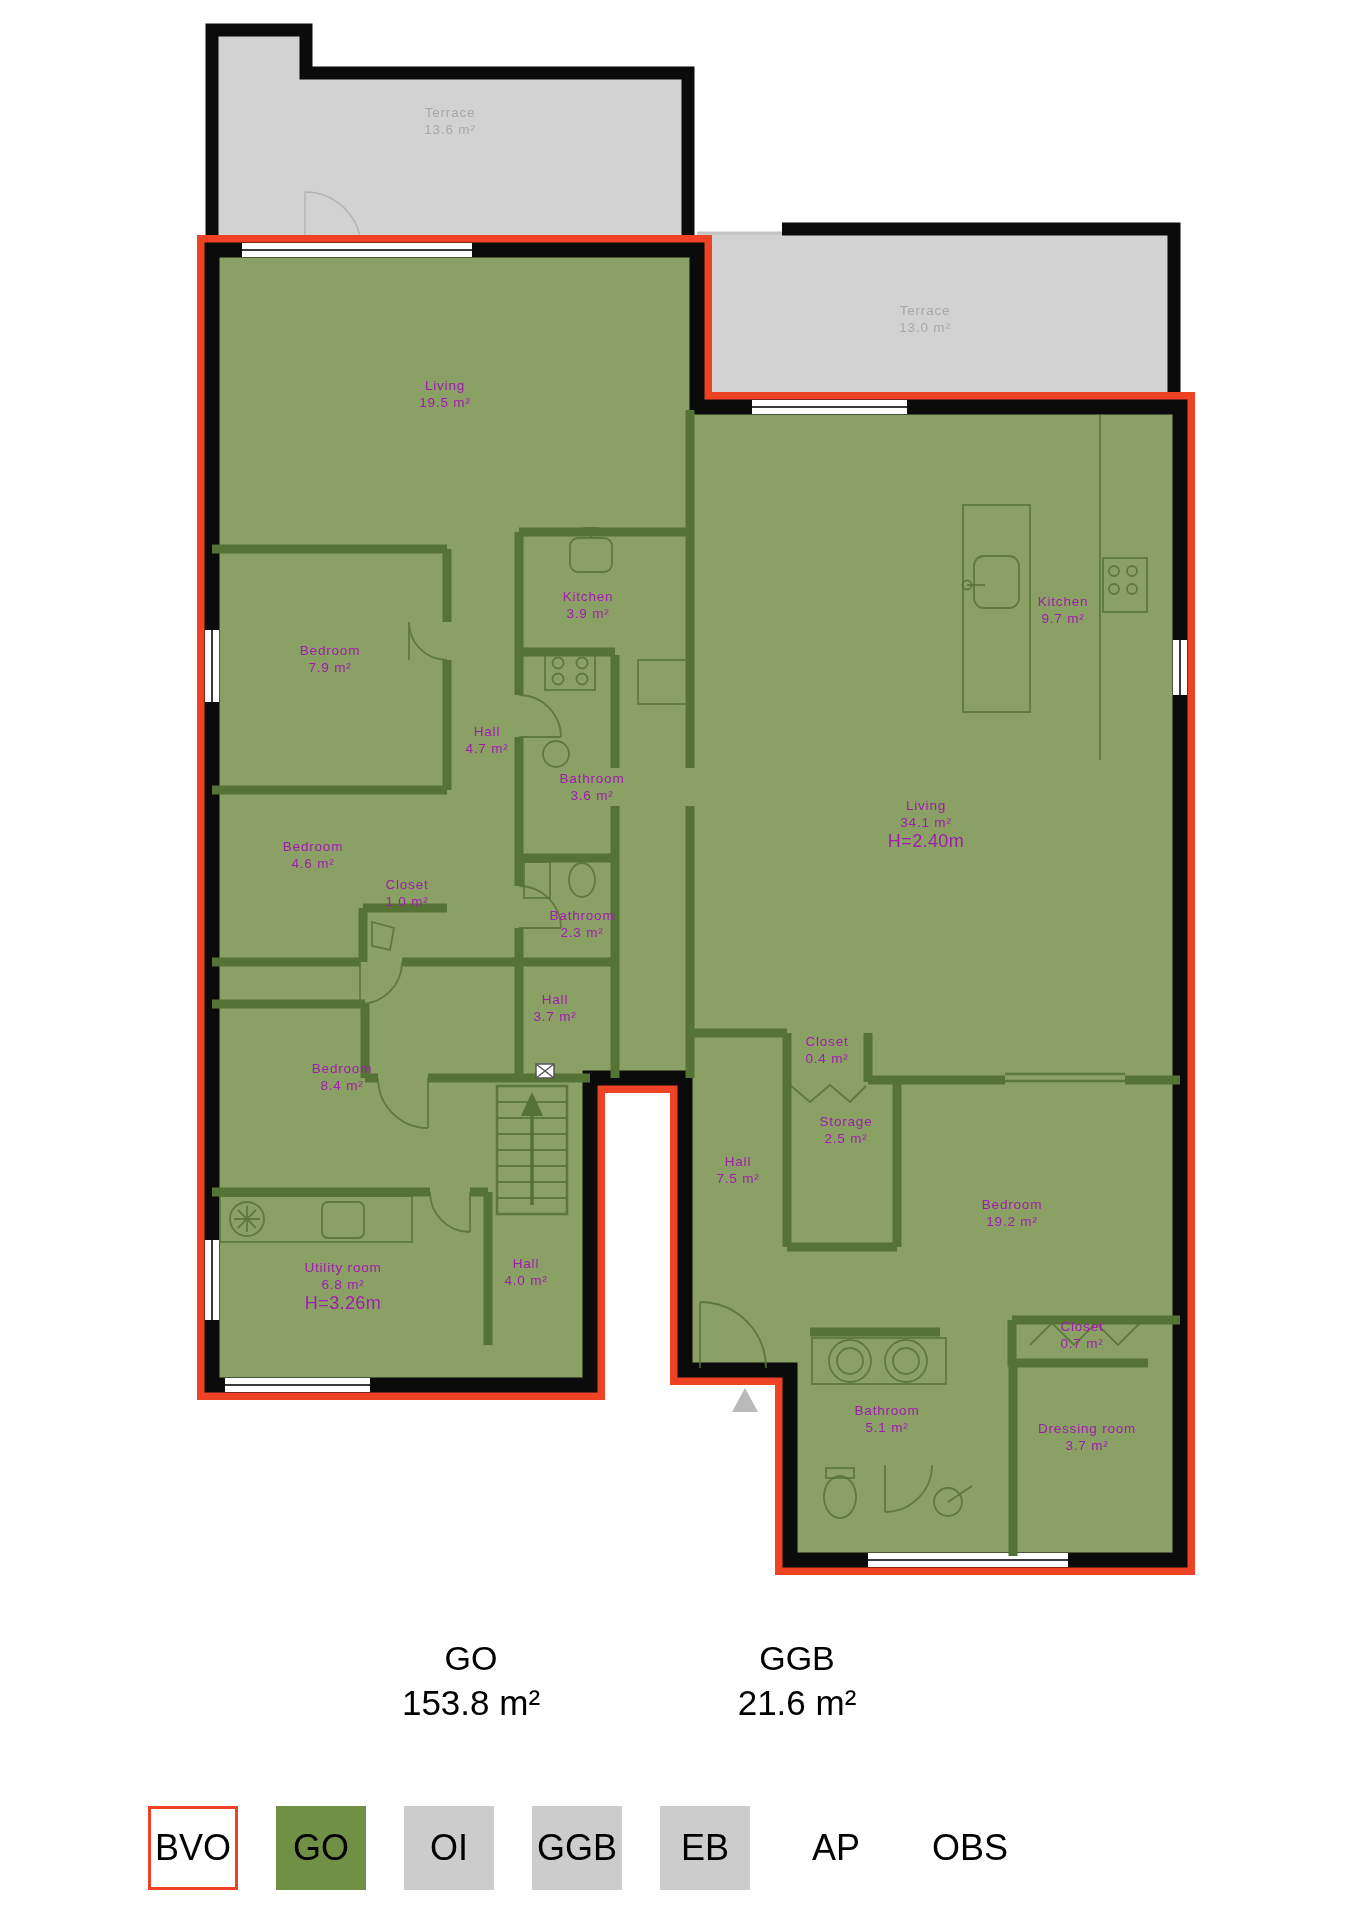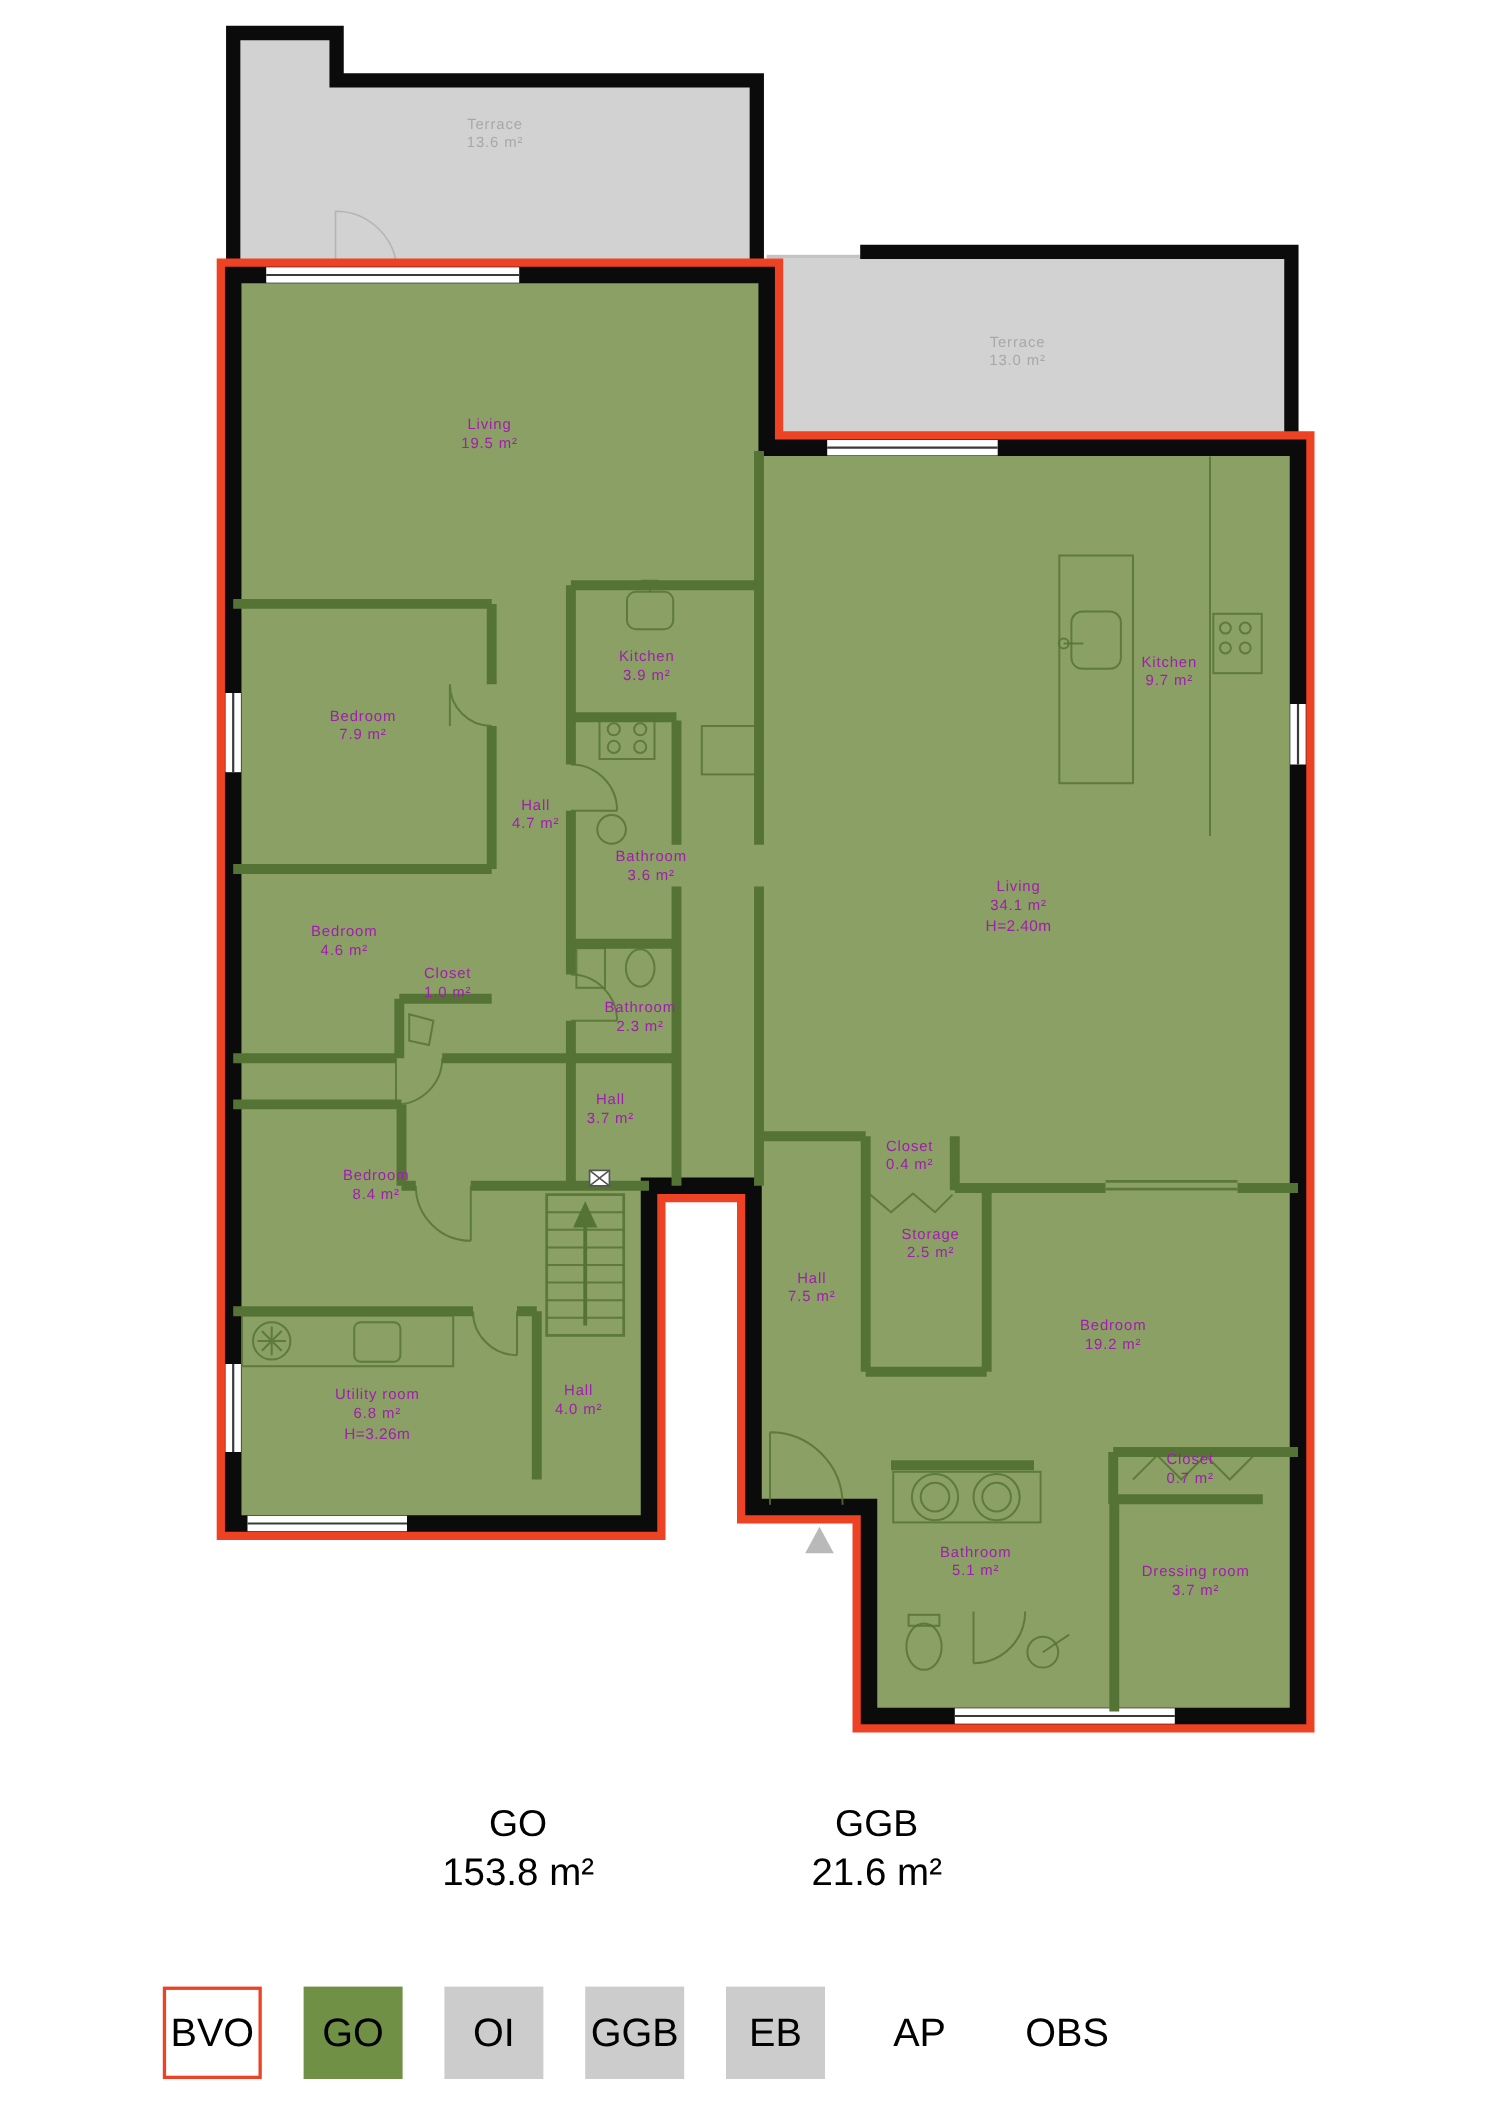--- a/index.html
+++ b/index.html
@@ -22,21 +22,21 @@
   .edge-gray{stroke:#c4c4c4;stroke-width:3;fill:none;}
   .stair-arrow{fill:var(--iwall);}
   .tri{fill:#b9b9b9;}
 
   
   #labels{position:absolute;left:0;top:0;width:1358px;height:1484px;pointer-events:none;}
   .rlabel,.tlabel{position:absolute;transform:translateX(-50%);text-align:center;
      font-size:13.5px;line-height:17px;letter-spacing:.8px;white-space:nowrap;}
   .rlabel{color:#a21caf;}
   .tlabel{color:#a8a8a8;}
-  .rlabel .note{font-size:14px;letter-spacing:.4px;padding-top:2px;}
+  .rlabel .note{font-size:18px;letter-spacing:.4px;padding-top:2px;}
 
   
   .summary{position:absolute;left:0;top:0;width:1358px;}
   .sum-block{position:absolute;transform:translateX(-50%);text-align:center;color:#000;}
   .sum-code{font-size:34px;line-height:44px;}
   .sum-val{font-size:35px;line-height:46px;}
 
   
   .legend{position:absolute;left:148px;top:1806px;display:flex;align-items:center;gap:38px;}
   .chip{width:90px;height:84px;display:flex;align-items:center;justify-content:center;

